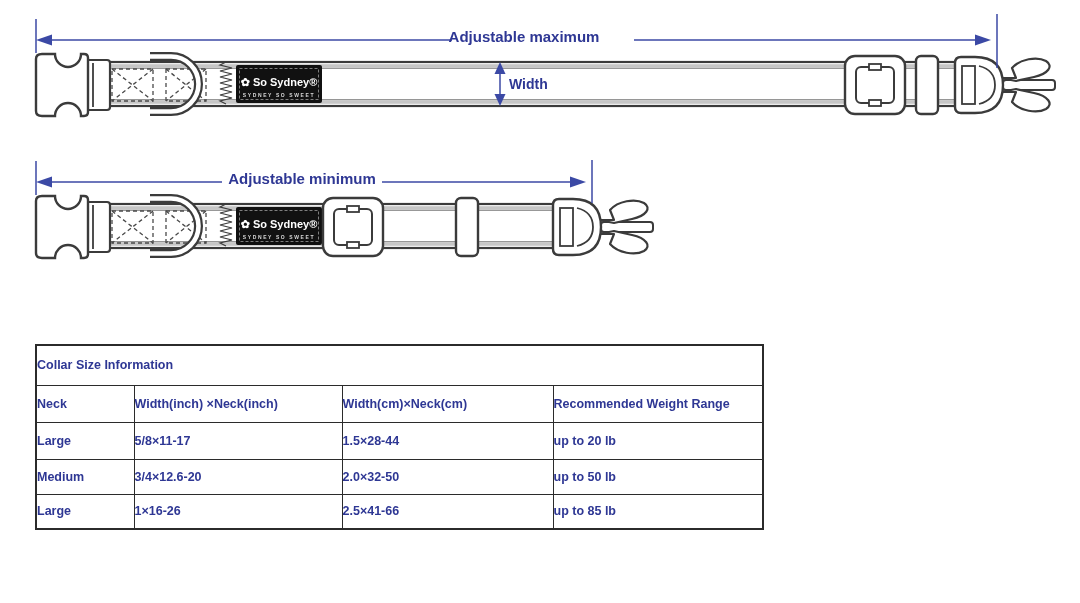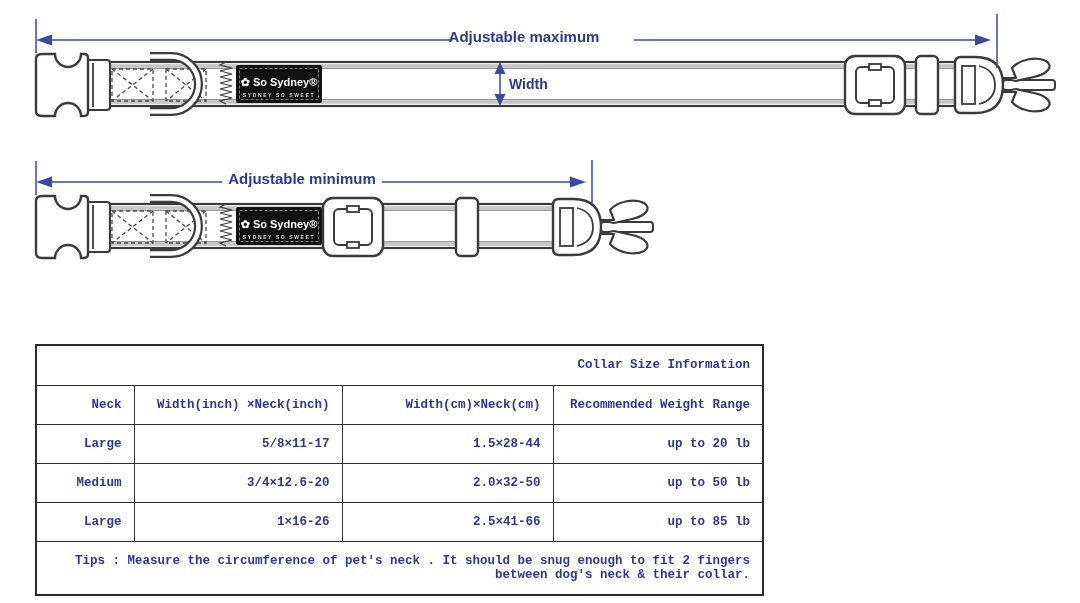--- a/index.html
+++ b/index.html
@@ -28,21 +28,21 @@
   .dimhead  {fill:var(--arrow);stroke:none;}
   .dimtext  {fill:var(--navy);font:bold 15px "Liberation Sans",sans-serif;}
   .widthtext{fill:var(--navy);font:bold 14px "Liberation Sans",sans-serif;}
   .brandname{fill:#fff;font:bold 11px "Liberation Sans",sans-serif;}
   .brandtag {fill:#d8d8d8;font:bold 5px "Liberation Sans",sans-serif;letter-spacing:1.6px;}
 
   
   table.sizes{position:absolute;left:35px;top:344px;width:727px;border-collapse:collapse;
               table-layout:fixed;color:var(--navy);border:2.5px solid var(--border);}
   table.sizes td,table.sizes th{border:1.5px solid var(--border);font-weight:bold;
-              font-size:12.5px;text-align:right;padding:12px;font-family:Liberation Mono, monospace;}
+              font-size:12.5px;text-align:left;padding:0;}
   tr.r-title  {height:40px;}
   tr.r-head   {height:37px;}
   tr.r-small  {height:37px;}
   tr.r-medium {height:35px;margin-top:44px;}
   tr.r-large  {height:35px;}
   tr.r-tips   {height:35px;}
   td.title{text-align:left;padding-left:10px;font-size:13.5px;}
   td.tips {text-align:left;padding-left:3px;font-size:12.6px;}
 </style>
 </head>
@@ -196,19 +196,16 @@
     <td>3/4×12.6-20</td>
     <td>2.0×32-50</td>
     <td>up to 50 lb</td>
   </tr>
   <tr class="r-large">
     <td>Large</td>
     <td>1×16-26</td>
     <td>2.5×41-66</td>
     <td>up to 85 lb</td>
   </tr>
-  <tr class="r-tips">
-    <td class="tips" colspan="4">Tips : Measure the circumference of pet's neck . It should be snug enough to fit 2 fingers between dog's neck &amp; their collar.</td>
-  </tr>
 </tbody>
     </table>
 
 </div>
 
 </body></html>

